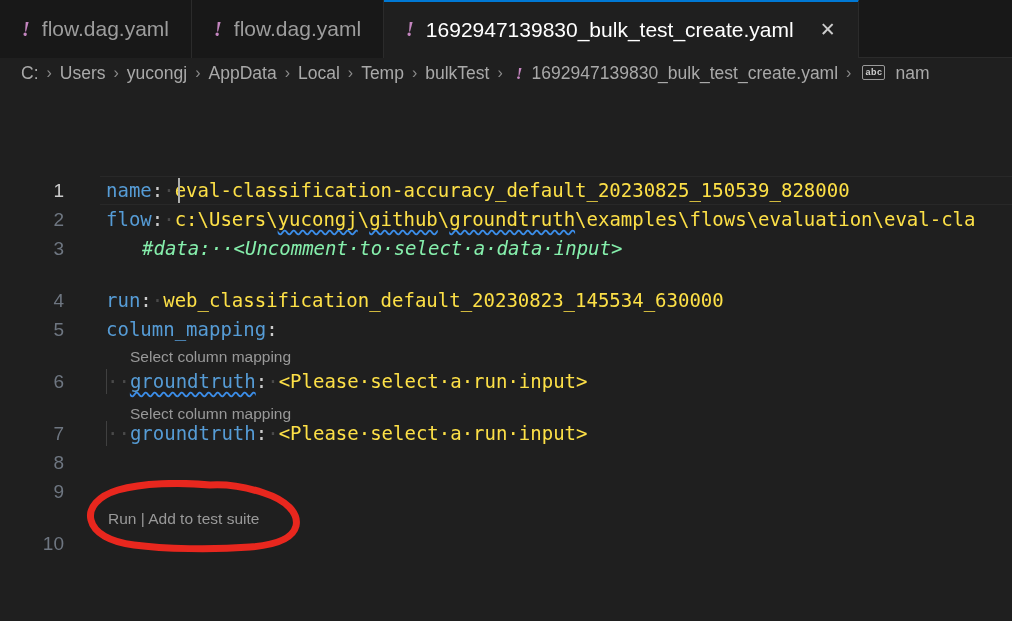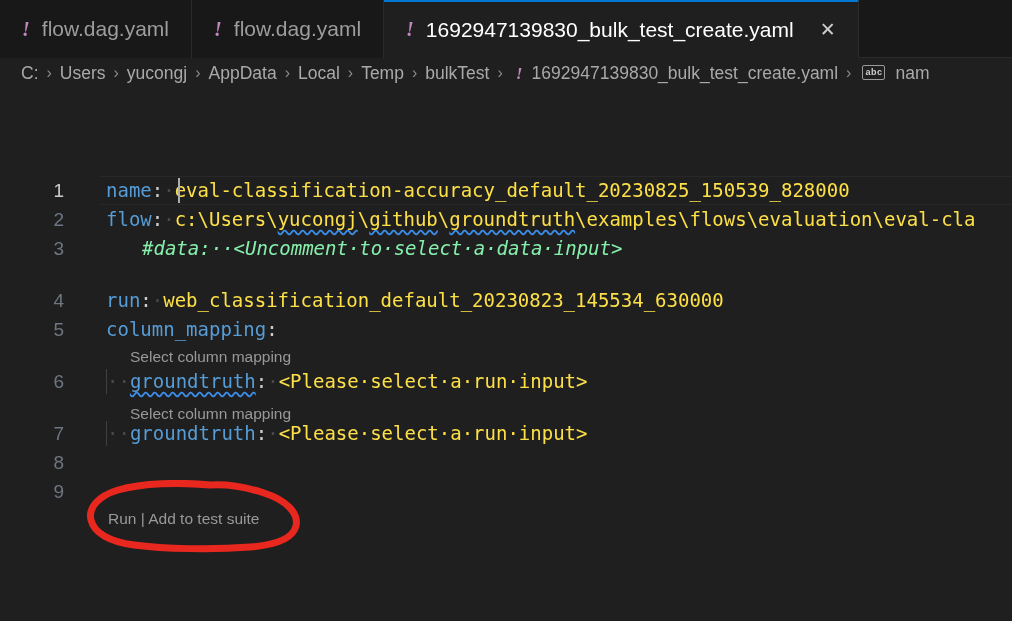--- a/index.html
+++ b/index.html
@@ -210,20 +210,24 @@
 
     <div class="row" style="top:389px">
       <div class="gutter">9</div>
       <div class="code"></div>
     </div>
 
     <div class="lens" style="top:419px;left:108px">
       <span class="lens-link">Run | Add to test suite</span>
     </div>
 
+    <div class="row" style="top:441px">
+      <div class="gutter">10</div>
+      <div class="code"></div>
+    </div>
 
     <svg class="annot" width="240" height="80" viewBox="0 0 240 80">
       <path d="M126 5 C 96 2, 58 3, 34 10 C 14 16, 4 28, 7 40
                C 10 53, 26 62, 50 65 C 80 69, 128 70, 166 67
                C 192 65, 209 58, 212 46 C 215 33, 202 20, 180 13
                C 162 7, 142 4, 126 5 Z" fill="none" stroke="#e8271e" stroke-width="7" stroke-linecap="round" stroke-linejoin="round"></path>
     </svg>
 
   </div>
 </div>

